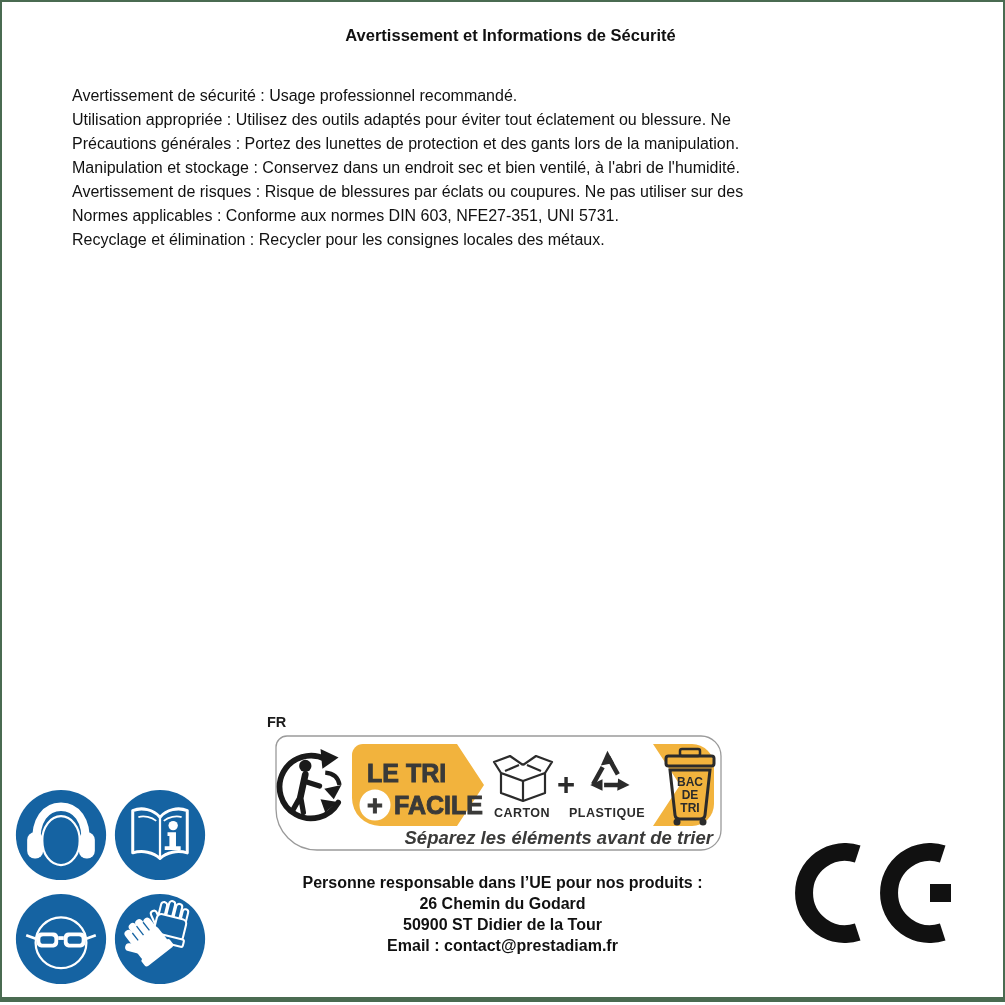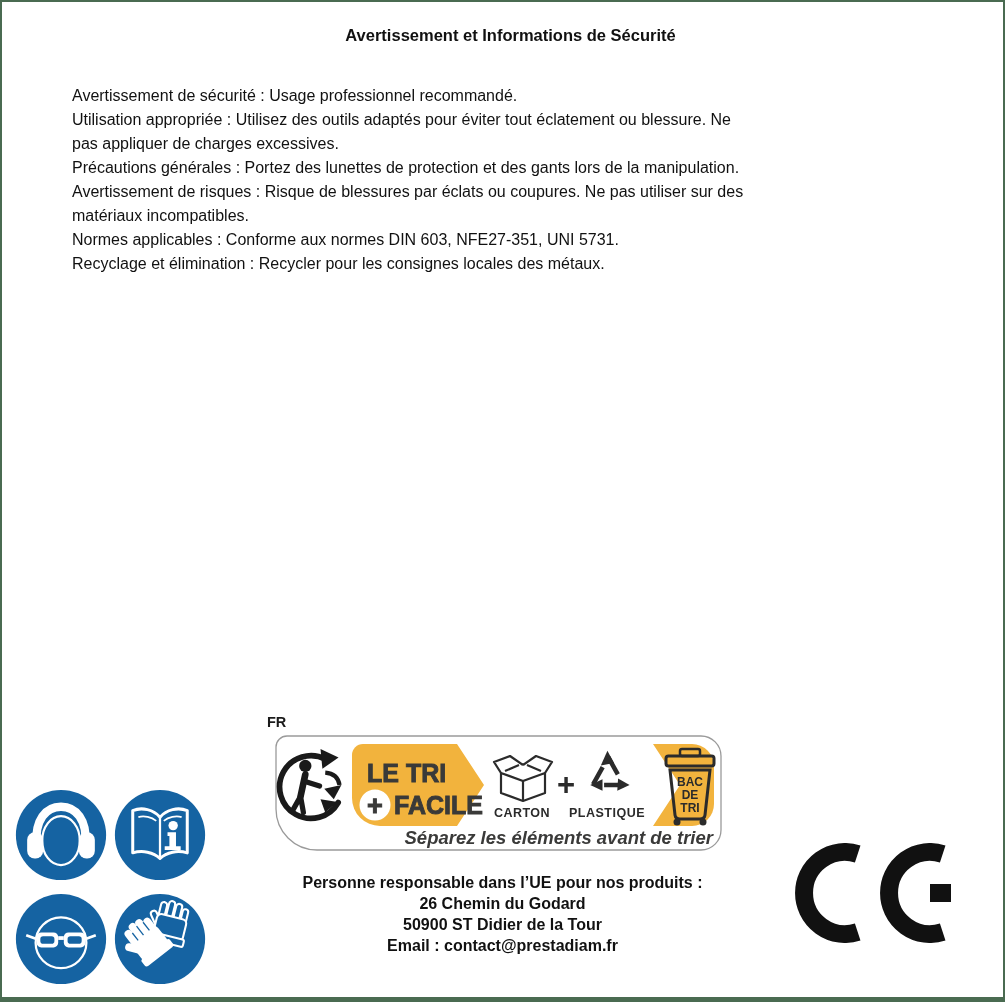--- a/index.html
+++ b/index.html
@@ -19,24 +19,23 @@
 </head>
 <body>
 
 <div class="frame"></div>
 
 <div class="title">Avertissement et Informations de Sécurité</div>
 
 <div class="body-text">
   <div class="bl">Avertissement de sécurité : Usage professionnel recommandé.</div>
   <div class="bl">Utilisation appropriée : Utilisez des outils adaptés pour éviter tout éclatement ou blessure. Ne</div>
-  <div class="bl">pas appliquer de charges excessives.</div>
   <div class="bl">Précautions générales : Portez des lunettes de protection et des gants lors de la manipulation.</div>
+  <div class="bl">Manipulation et stockage : Conservez dans un endroit sec et bien ventilé, à l'abri de l'humidité.</div>
   <div class="bl">Avertissement de risques : Risque de blessures par éclats ou coupures. Ne pas utiliser sur des</div>
-  <div class="bl">matériaux incompatibles.</div>
   <div class="bl">Normes applicables : Conforme aux normes DIN 603, NFE27-351, UNI 5731.</div>
   <div class="bl">Recyclage et élimination : Recycler pour les consignes locales des métaux.</div>
 </div>
 
 <div class="fr-code">FR</div>
 
 <svg class="label-svg" width="460" height="118" viewBox="0 0 460 118">
   <path d="M24 1 H438 A20 20 0 0 1 458 21 V95 A20 20 0 0 1 438 115 H54 A41 41 0 0 1 13 74 V12 A11 11 0 0 1 24 1 Z" fill="#ffffff" stroke="#9a9a9a" stroke-width="1.3"></path>
 
   <g fill="#1a1a1a" stroke="none" transform="translate(10,12) scale(0.95)">

